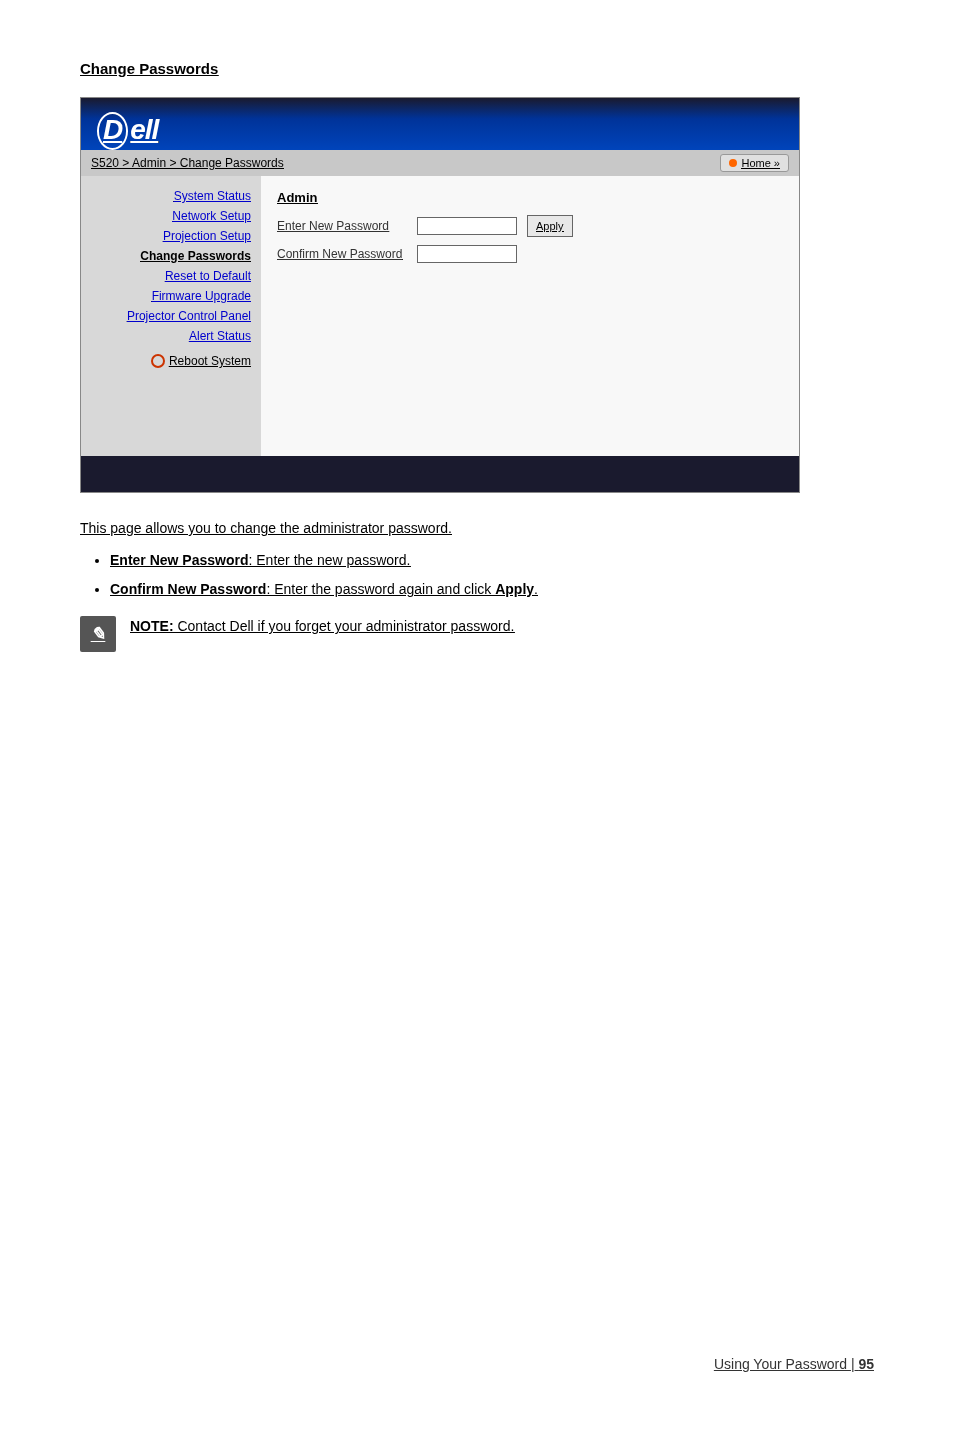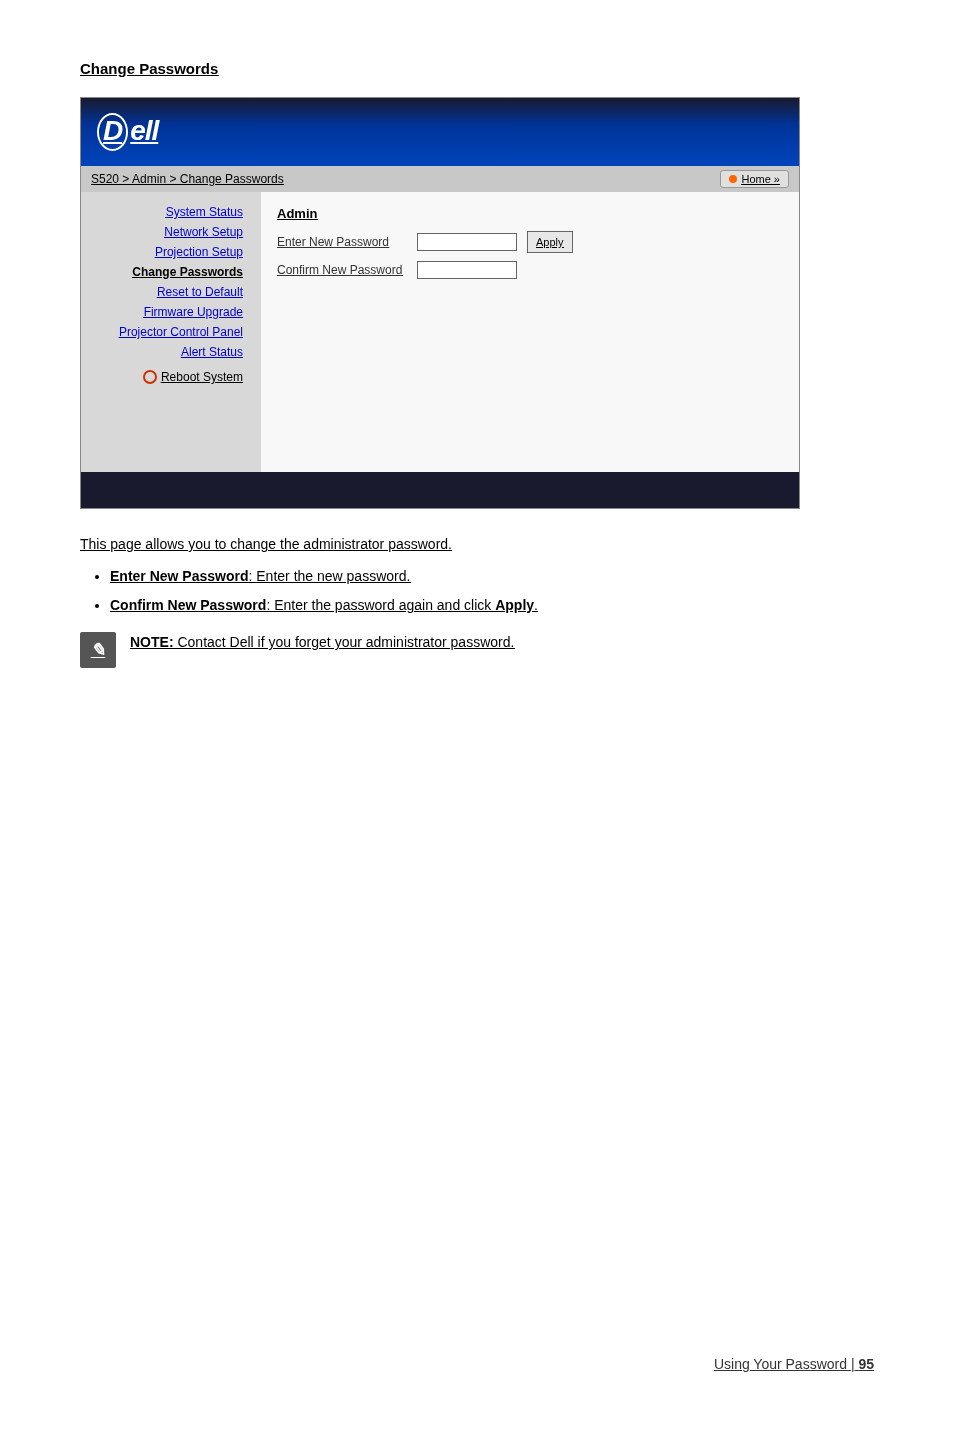--- a/index.html
+++ b/index.html
@@ -22,23 +22,23 @@
     
     .web-frame {
       border: 1px solid #888;
       width: 720px;
       margin-bottom: 24px;
     }
 
     
     .dell-header {
       background: linear-gradient(to bottom, #1a1a2e 0%, #003399 40%, #0044bb 100%);
-      height: 68px;
-      display: flex;
-      align-items: center;
+      height: 52px;
+      display: flex;
+      align-items: flex-end;
       padding: 0 16px;
     }
 
     .dell-logo {
       color: #fff;
       font-size: 28px;
       font-weight: bold;
       font-style: italic;
       letter-spacing: -1px;
     }
@@ -89,21 +89,21 @@
     .main-content {
       display: flex;
       background: #f0f0f0;
       min-height: 280px;
     }
 
     
     .sidebar {
       width: 180px;
       background: #d8d8d8;
-      padding: 10px 8px;
+      padding: 10px 0;
       flex-shrink: 0;
     }
 
     .sidebar-item {
       text-align: right;
       padding: 3px 10px 3px 0;
       font-size: 12px;
       color: #000;
       cursor: pointer;
     }

